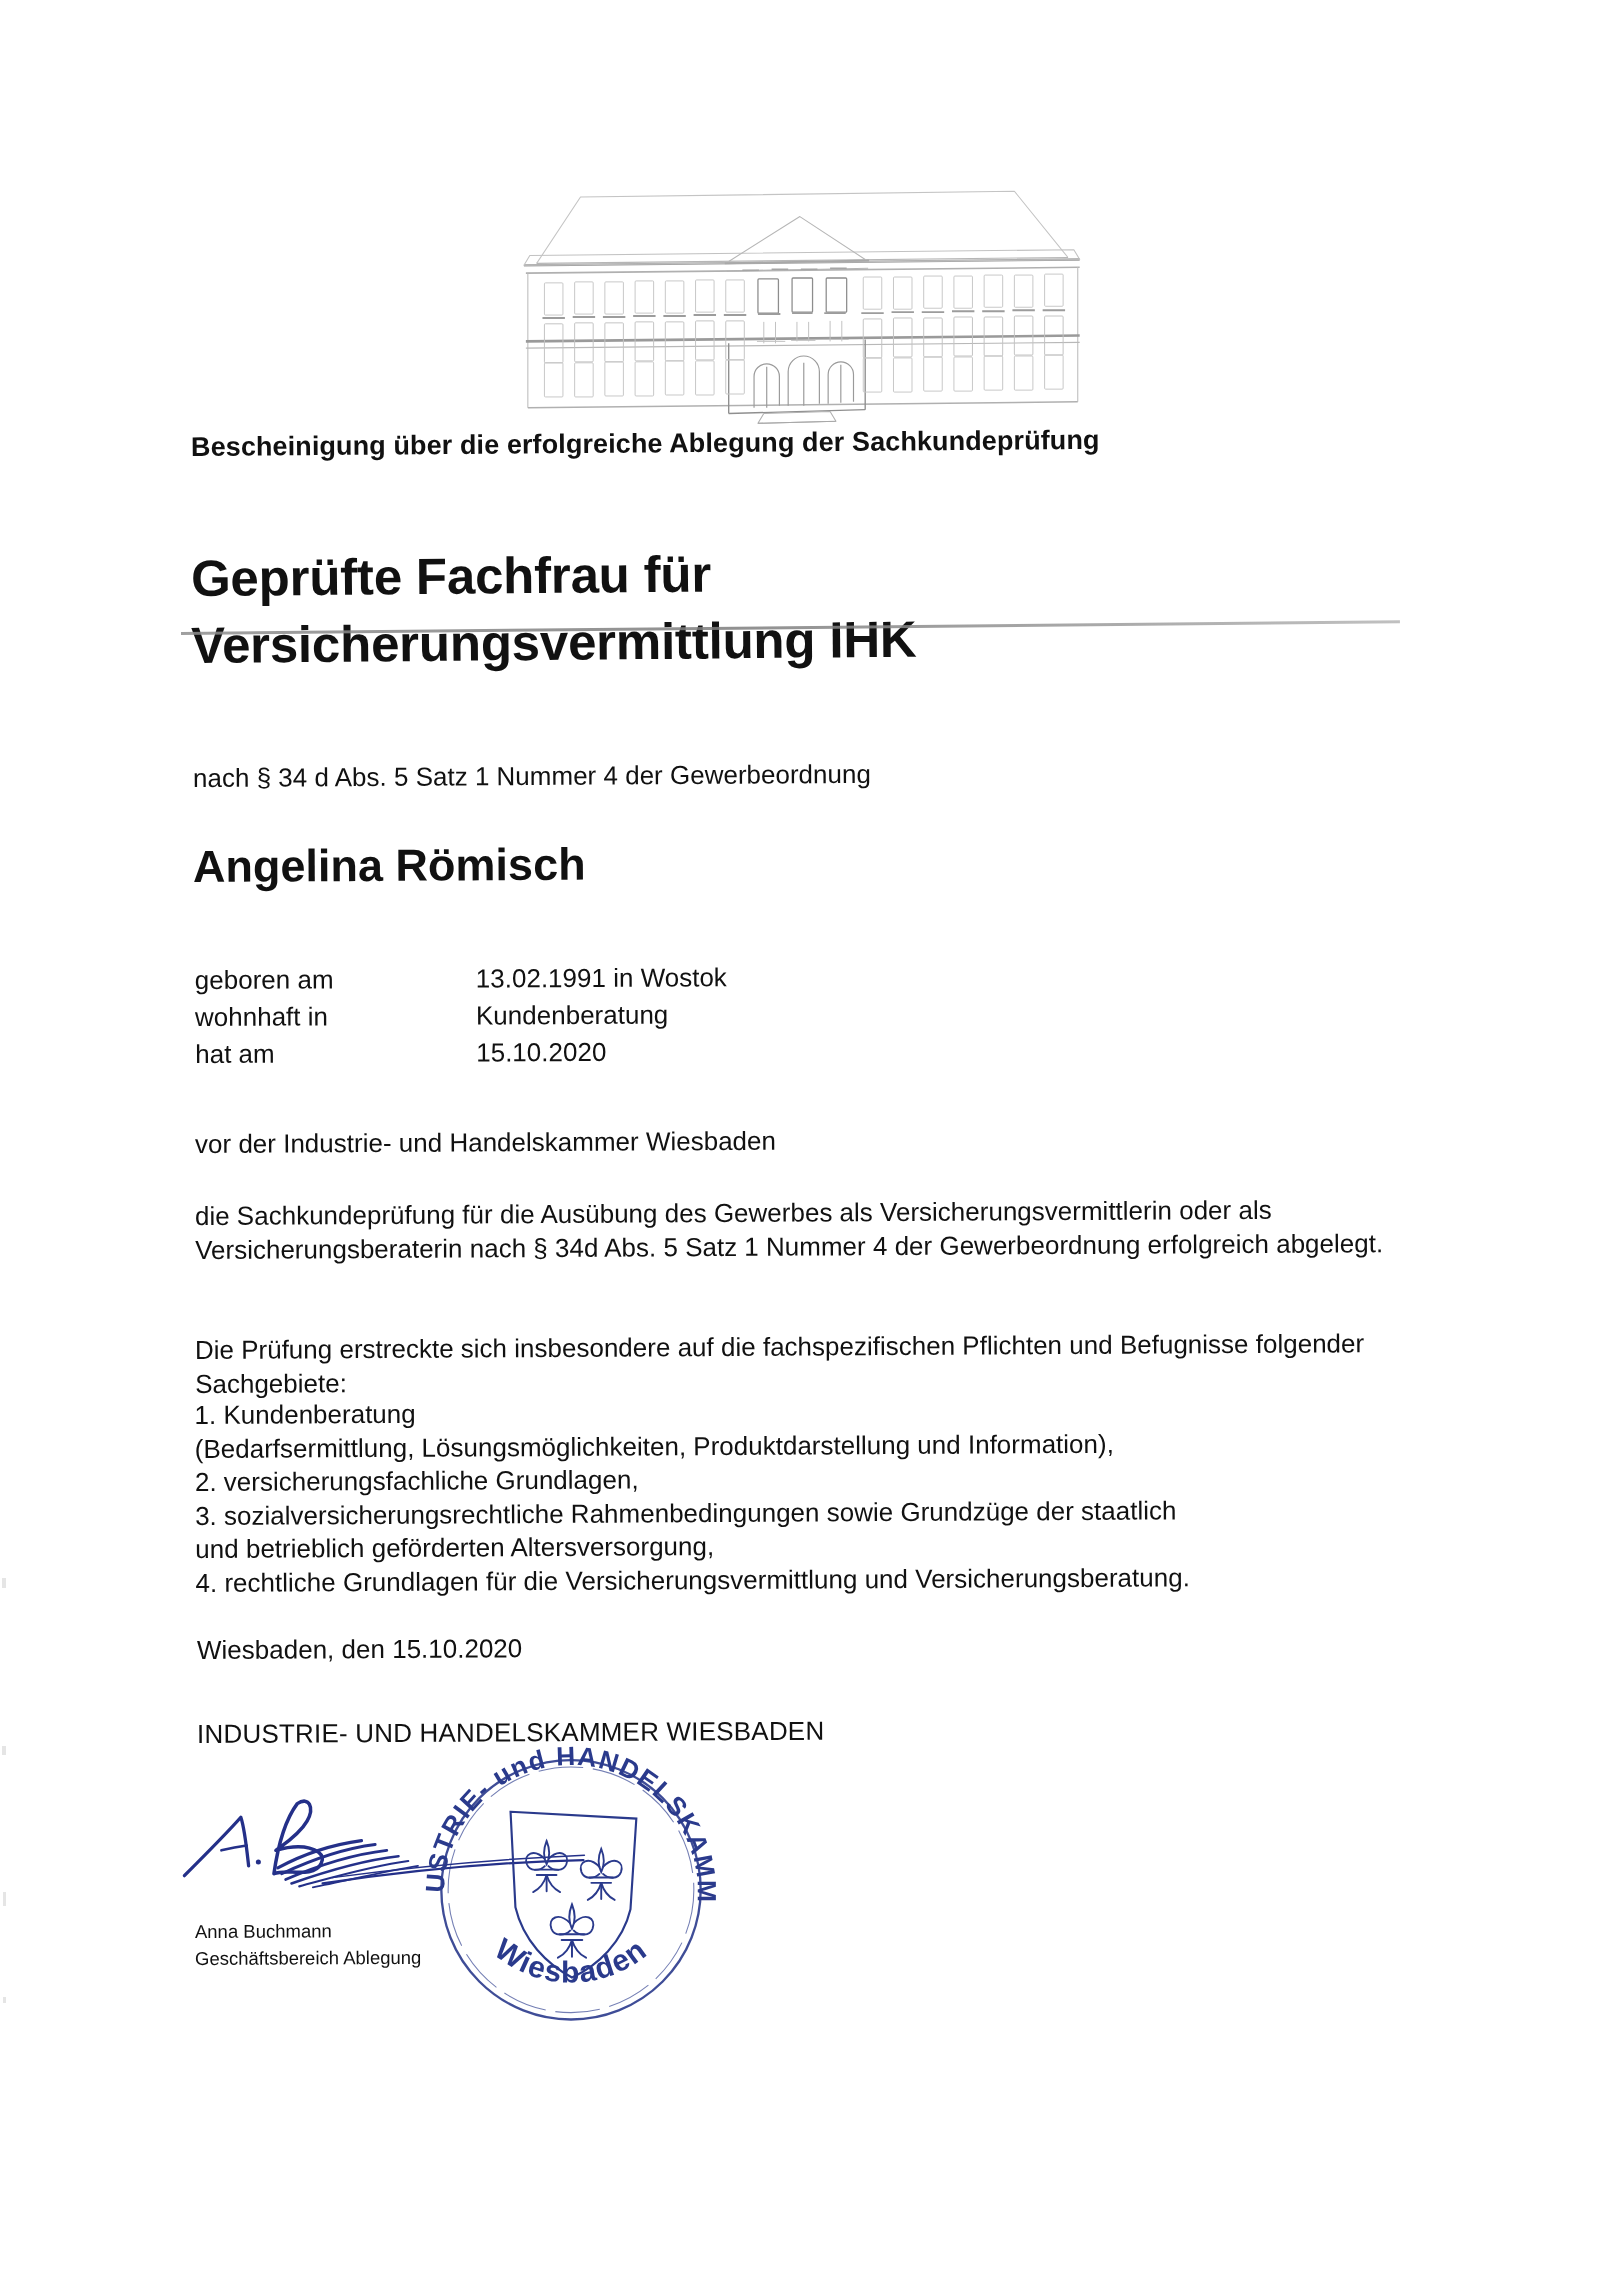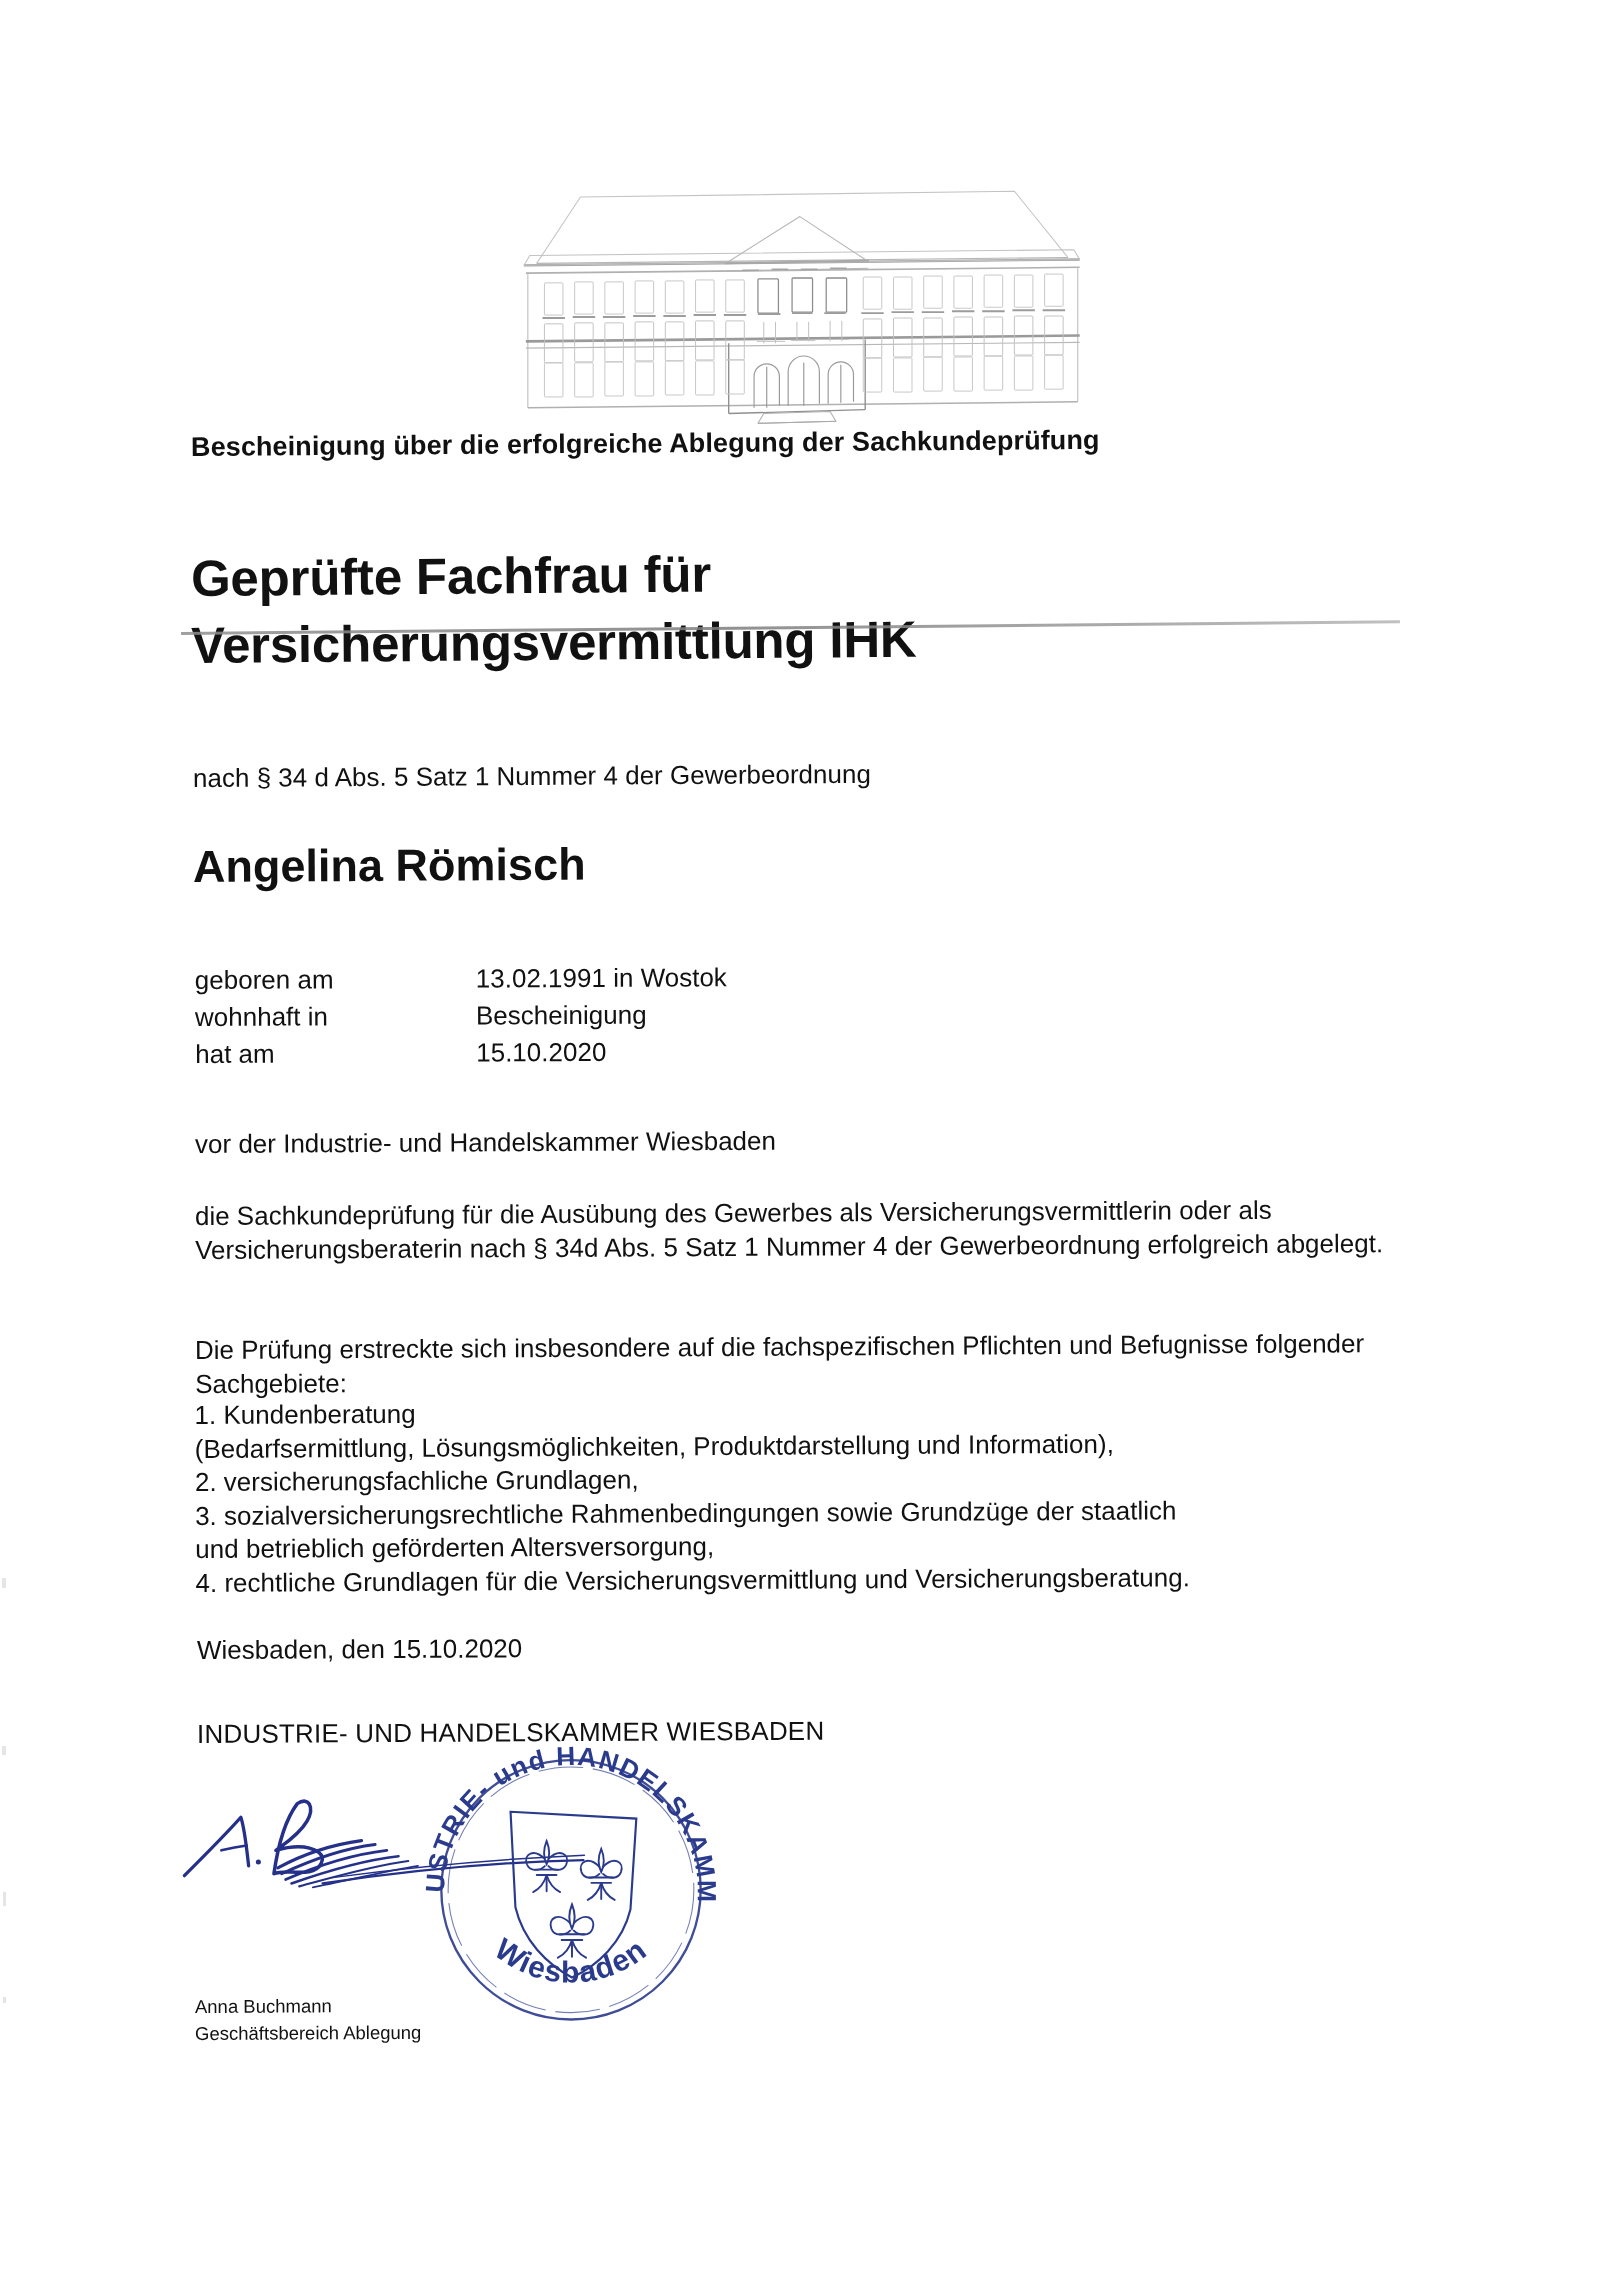--- a/index.html
+++ b/index.html
@@ -80,21 +80,21 @@
     font-size:26px;white-space:nowrap;
     transform:rotate(-0.3deg);transform-origin:left center;
   }
   .issuer{
     position:absolute;left:197px;top:1719px;
     font-size:26px;letter-spacing:0.2px;white-space:nowrap;
     transform:rotate(-0.3deg);transform-origin:left center;
   }
 
   .signer{
-    position:absolute;left:195px;top:1994px;
+    position:absolute;left:195px;top:1919px;
     font-size:18.5px;line-height:1.45;
     transform:rotate(-0.3deg);transform-origin:left center;
   }
 
   
   .sig-wrap{position:absolute;left:176px;top:1790px;width:410px;height:146px;
     pointer-events:none;}
   .sig-wrap svg{display:block;width:100%;height:100%;overflow:visible;}
 
   .stamp-wrap{position:absolute;left:410px;top:1726px;width:322px;height:312px;
@@ -244,21 +244,21 @@
 
   <div class="person-name">Angelina Römisch</div>
 
   <div class="data-block">
     <div class="data-row">
       <div class="data-label">geboren am</div>
       <div class="data-value">13.02.1991 in Wostok</div>
     </div>
     <div class="data-row">
       <div class="data-label">wohnhaft in</div>
-      <div class="data-value">Bescheinigung</div>
+      <div class="data-value">Kundenberatung</div>
     </div>
     <div class="data-row">
       <div class="data-label">hat am</div>
       <div class="data-value">15.10.2020</div>
     </div>
   </div>
 
   <div class="para p-venue">vor der Industrie- und Handelskammer Wiesbaden</div>
 
   <div class="para p-body">die Sachkundeprüfung für die Ausübung des Gewerbes als Versicherungsvermittlerin oder als Versicherungsberaterin nach § 34d Abs. 5 Satz 1 Nummer 4 der Gewerbeordnung erfolgreich abgelegt.</div>

